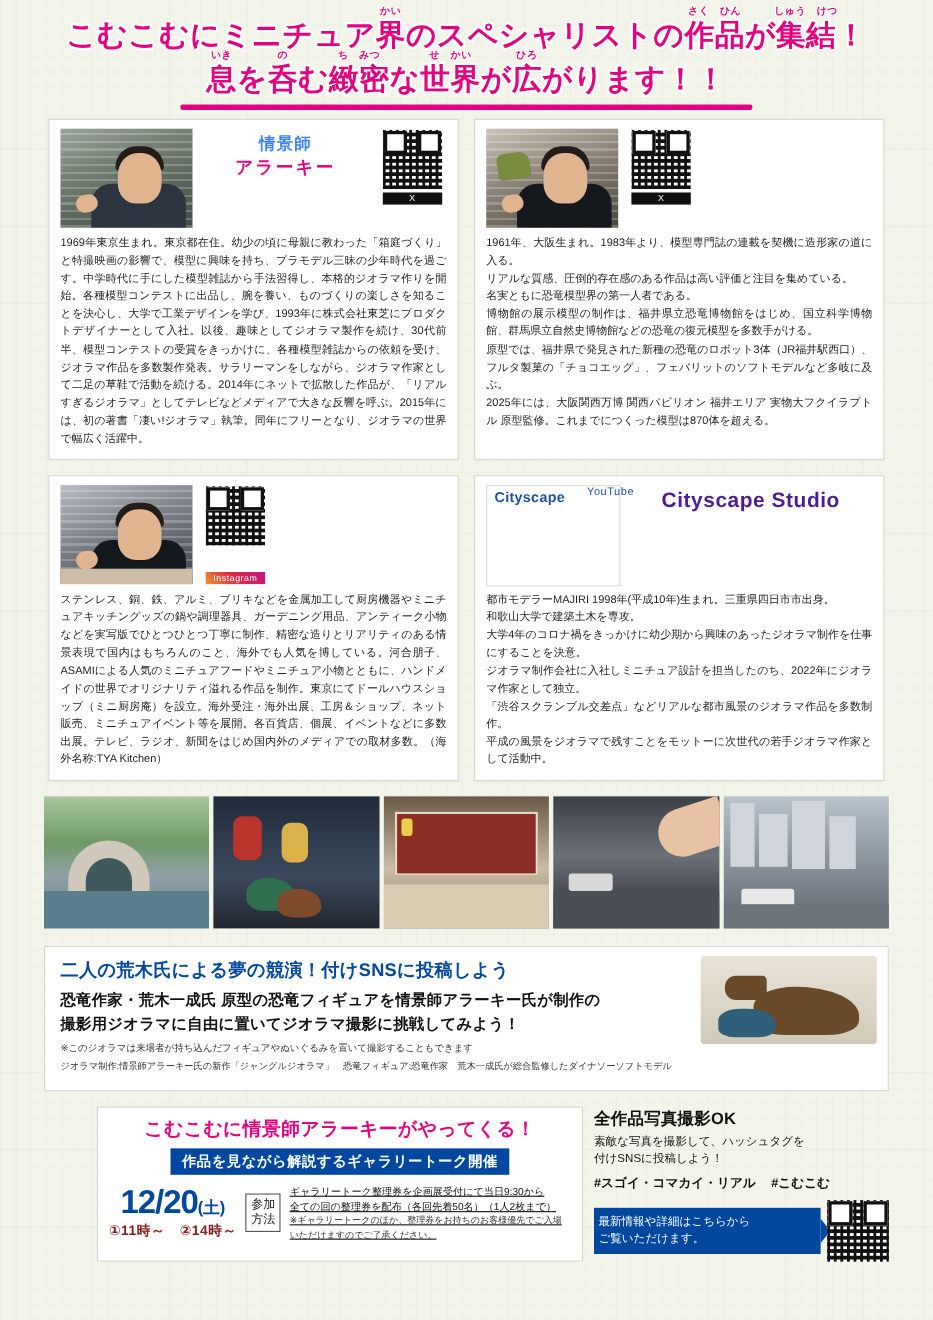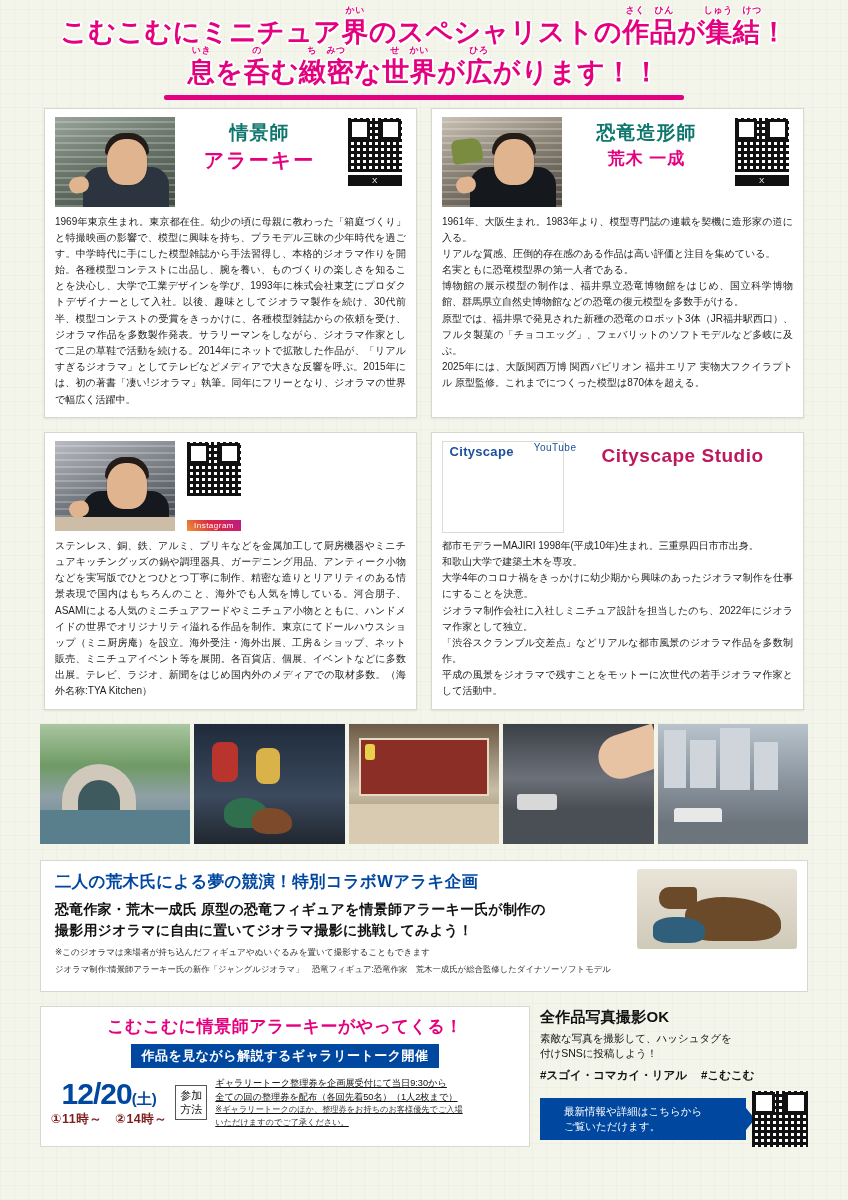--- a/index.html
+++ b/index.html
@@ -100,24 +100,24 @@
   .logo-sky{
     width:86px;height:38px;background:#1d4f9e;position:relative;overflow:hidden;border-radius:1px;
   }
   .logo-sky span{position:absolute;bottom:0;background:#fff;}
   .logo-text{font-size:13px;font-weight:bold;color:#1d4f9e;margin-top:2px;letter-spacing:0.3px;}
   .logo-sub{font-size:10px;color:#1d4f9e;letter-spacing:0.5px;}
   .card-titlebox{
     flex:1;display:flex;flex-direction:column;align-items:center;justify-content:center;
     padding-top:4px;
   }
-  .role{font-size:19px;font-weight:bold;color:#0f766e;letter-spacing:1px;line-height:1.3;}
-  .name{font-size:20px;font-weight:bold;color:#e5007f;letter-spacing:2px;margin-top:2px;text-align:center;}
+  .role{font-size:15px;font-weight:bold;color:#3b82f6;letter-spacing:1px;line-height:1.3;}
+  .name{font-size:16px;font-weight:bold;color:#e5007f;letter-spacing:2px;margin-top:2px;text-align:center;}
   .name.small{font-size:17px;letter-spacing:1px;}
-  .brandname{font-size:19px;font-weight:bold;color:#be185d;line-height:1.15;text-align:center;letter-spacing:0.5px;}
+  .brandname{font-size:19px;font-weight:bold;color:#4c1d95;line-height:1.15;text-align:center;letter-spacing:0.5px;}
   .qr-col{width:62px;flex:0 0 62px;display:flex;flex-direction:column;align-items:center;gap:2px;}
   .qr{
     width:54px;height:54px;
     background-color:#fff;
     background-image:
       repeating-linear-gradient(0deg,#111 0 3px,transparent 3px 6px),
       repeating-linear-gradient(90deg,#111 0 3px,transparent 3px 6px);
     background-size:6px 6px,6px 6px;
     border:1px solid #fff;
     position:relative;
@@ -195,21 +195,21 @@
     border-radius:40% 60% 30% 30%;
   }
   .collab .dino .d1::after{
     content:"";position:absolute;left:-26px;top:-10px;width:38px;height:22px;background:#6b4a2a;border-radius:10px 4px 4px 10px;
   }
   .collab .dino .d2{
     position:absolute;left:16px;bottom:6px;width:52px;height:26px;background:#2f5f7a;border-radius:40% 50% 30% 30%;
   }
   
   .footer{
-    display:flex;gap:10px;padding:14px 40px 0 40px;align-items:stretch;
+    display:flex;gap:10px;padding:14px 40px 0 40px;align-items:stretch;margin-left:48px;
   }
   .ev-left{
     flex:1 1 auto;background:#fff;border:1px solid #d7d8cf;padding:8px 10px 8px 10px;
   }
   .ev-title{
     text-align:center;font-size:17px;font-weight:bold;color:#e5007f;letter-spacing:0.5px;
   }
   .ev-sub{
     margin:6px auto 0 auto;background:#0047a0;color:#fff;font-size:13px;font-weight:bold;
     text-align:center;padding:3px 10px;width:fit-content;letter-spacing:0.5px;
@@ -229,21 +229,21 @@
   .ev-detail .thin{font-size:8.2px;color:#333;}
   .ev-right{
     flex:0 0 268px;display:flex;flex-direction:column;gap:4px;padding-top:2px;
   }
   .ok-title{font-size:15px;font-weight:bold;color:#111;letter-spacing:0.2px;}
   .ok-text{font-size:10.5px;color:#111;line-height:1.5;}
   .ok-tags{font-size:11.5px;font-weight:bold;color:#111;display:flex;gap:14px;margin-top:2px;}
   .ok-bottom{display:flex;gap:6px;align-items:center;margin-top:4px;}
   .ok-banner{
     flex:1 1 auto;background:#0047a0;color:#fff;font-size:10.5px;line-height:1.45;
-    padding:6px 24px;position:relative;
+    padding:6px 4px;position:relative;
   }
   .ok-banner::after{
     content:"";position:absolute;right:-9px;top:50%;transform:translateY(-50%);
     border-left:9px solid #0047a0;border-top:11px solid transparent;border-bottom:11px solid transparent;
   }
   .qr-big{
     width:56px;height:56px;flex:0 0 56px;
     background-color:#fff;
     background-image:
       repeating-linear-gradient(0deg,#111 0 3px,transparent 3px 6px),
@@ -298,24 +298,20 @@
 
     <div class="card">
       <div class="card-top">
         <div class="photo p2">
           <div class="blinds"></div>
             <div class="body dark"></div>
             <div class="hair"></div>
             <div class="face"></div>
             <div class="obj"></div>
             <div class="hand"></div>
-        </div>
-        <div class="card-titlebox">
-          <div class="role">恐竜造形師</div>
-          <div class="name small">荒木 一成</div>
         </div>
         <div class="qr-col">
           <div class="qr"></div>
           <div class="qr-tag">X</div>
         </div>
       </div>
       <div class="card-body">
         <p style="white-space:pre-line">1961年、大阪生まれ。1983年より、模型専門誌の連載を契機に造形家の道に入る。
 リアルな質感、圧倒的存在感のある作品は高い評価と注目を集めている。
 名実ともに恐竜模型界の第一人者である。
@@ -401,21 +397,21 @@
       <div class="bldg" style="left:6px;top:6px;width:22px;height:58px;"></div>
       <div class="bldg" style="left:32px;top:16px;width:26px;height:48px;"></div>
       <div class="bldg" style="left:62px;top:4px;width:30px;height:62px;"></div>
       <div class="bldg" style="left:96px;top:18px;width:24px;height:48px;"></div>
       <div class="bus"></div>
         <div class="road"></div>
     </div>
   </div>
 
   <div class="collab">
-    <h3>二人の荒木氏による夢の競演！特別コラボWアラキ企画</h3>
+    <h3>二人の荒木氏による夢の競演！付けSNSに投稿しよう</h3>
     <div class="l1">恐竜作家・荒木一成氏 原型の恐竜フィギュアを情景師アラーキー氏が制作の</div>
     <div class="l2">撮影用ジオラマに自由に置いてジオラマ撮影に挑戦してみよう！</div>
     <div class="note">※このジオラマは来場者が持ち込んだフィギュアやぬいぐるみを置いて撮影することもできます</div>
     <div class="credits">ジオラマ制作:情景師アラーキー氏の新作「ジャングルジオラマ」　恐竜フィギュア:恐竜作家　荒木一成氏が総合監修したダイナソーソフトモデル</div>
     <div class="dino">
       <div class="d1"></div>
         <div class="d2"></div>
     </div>
   </div>
 

